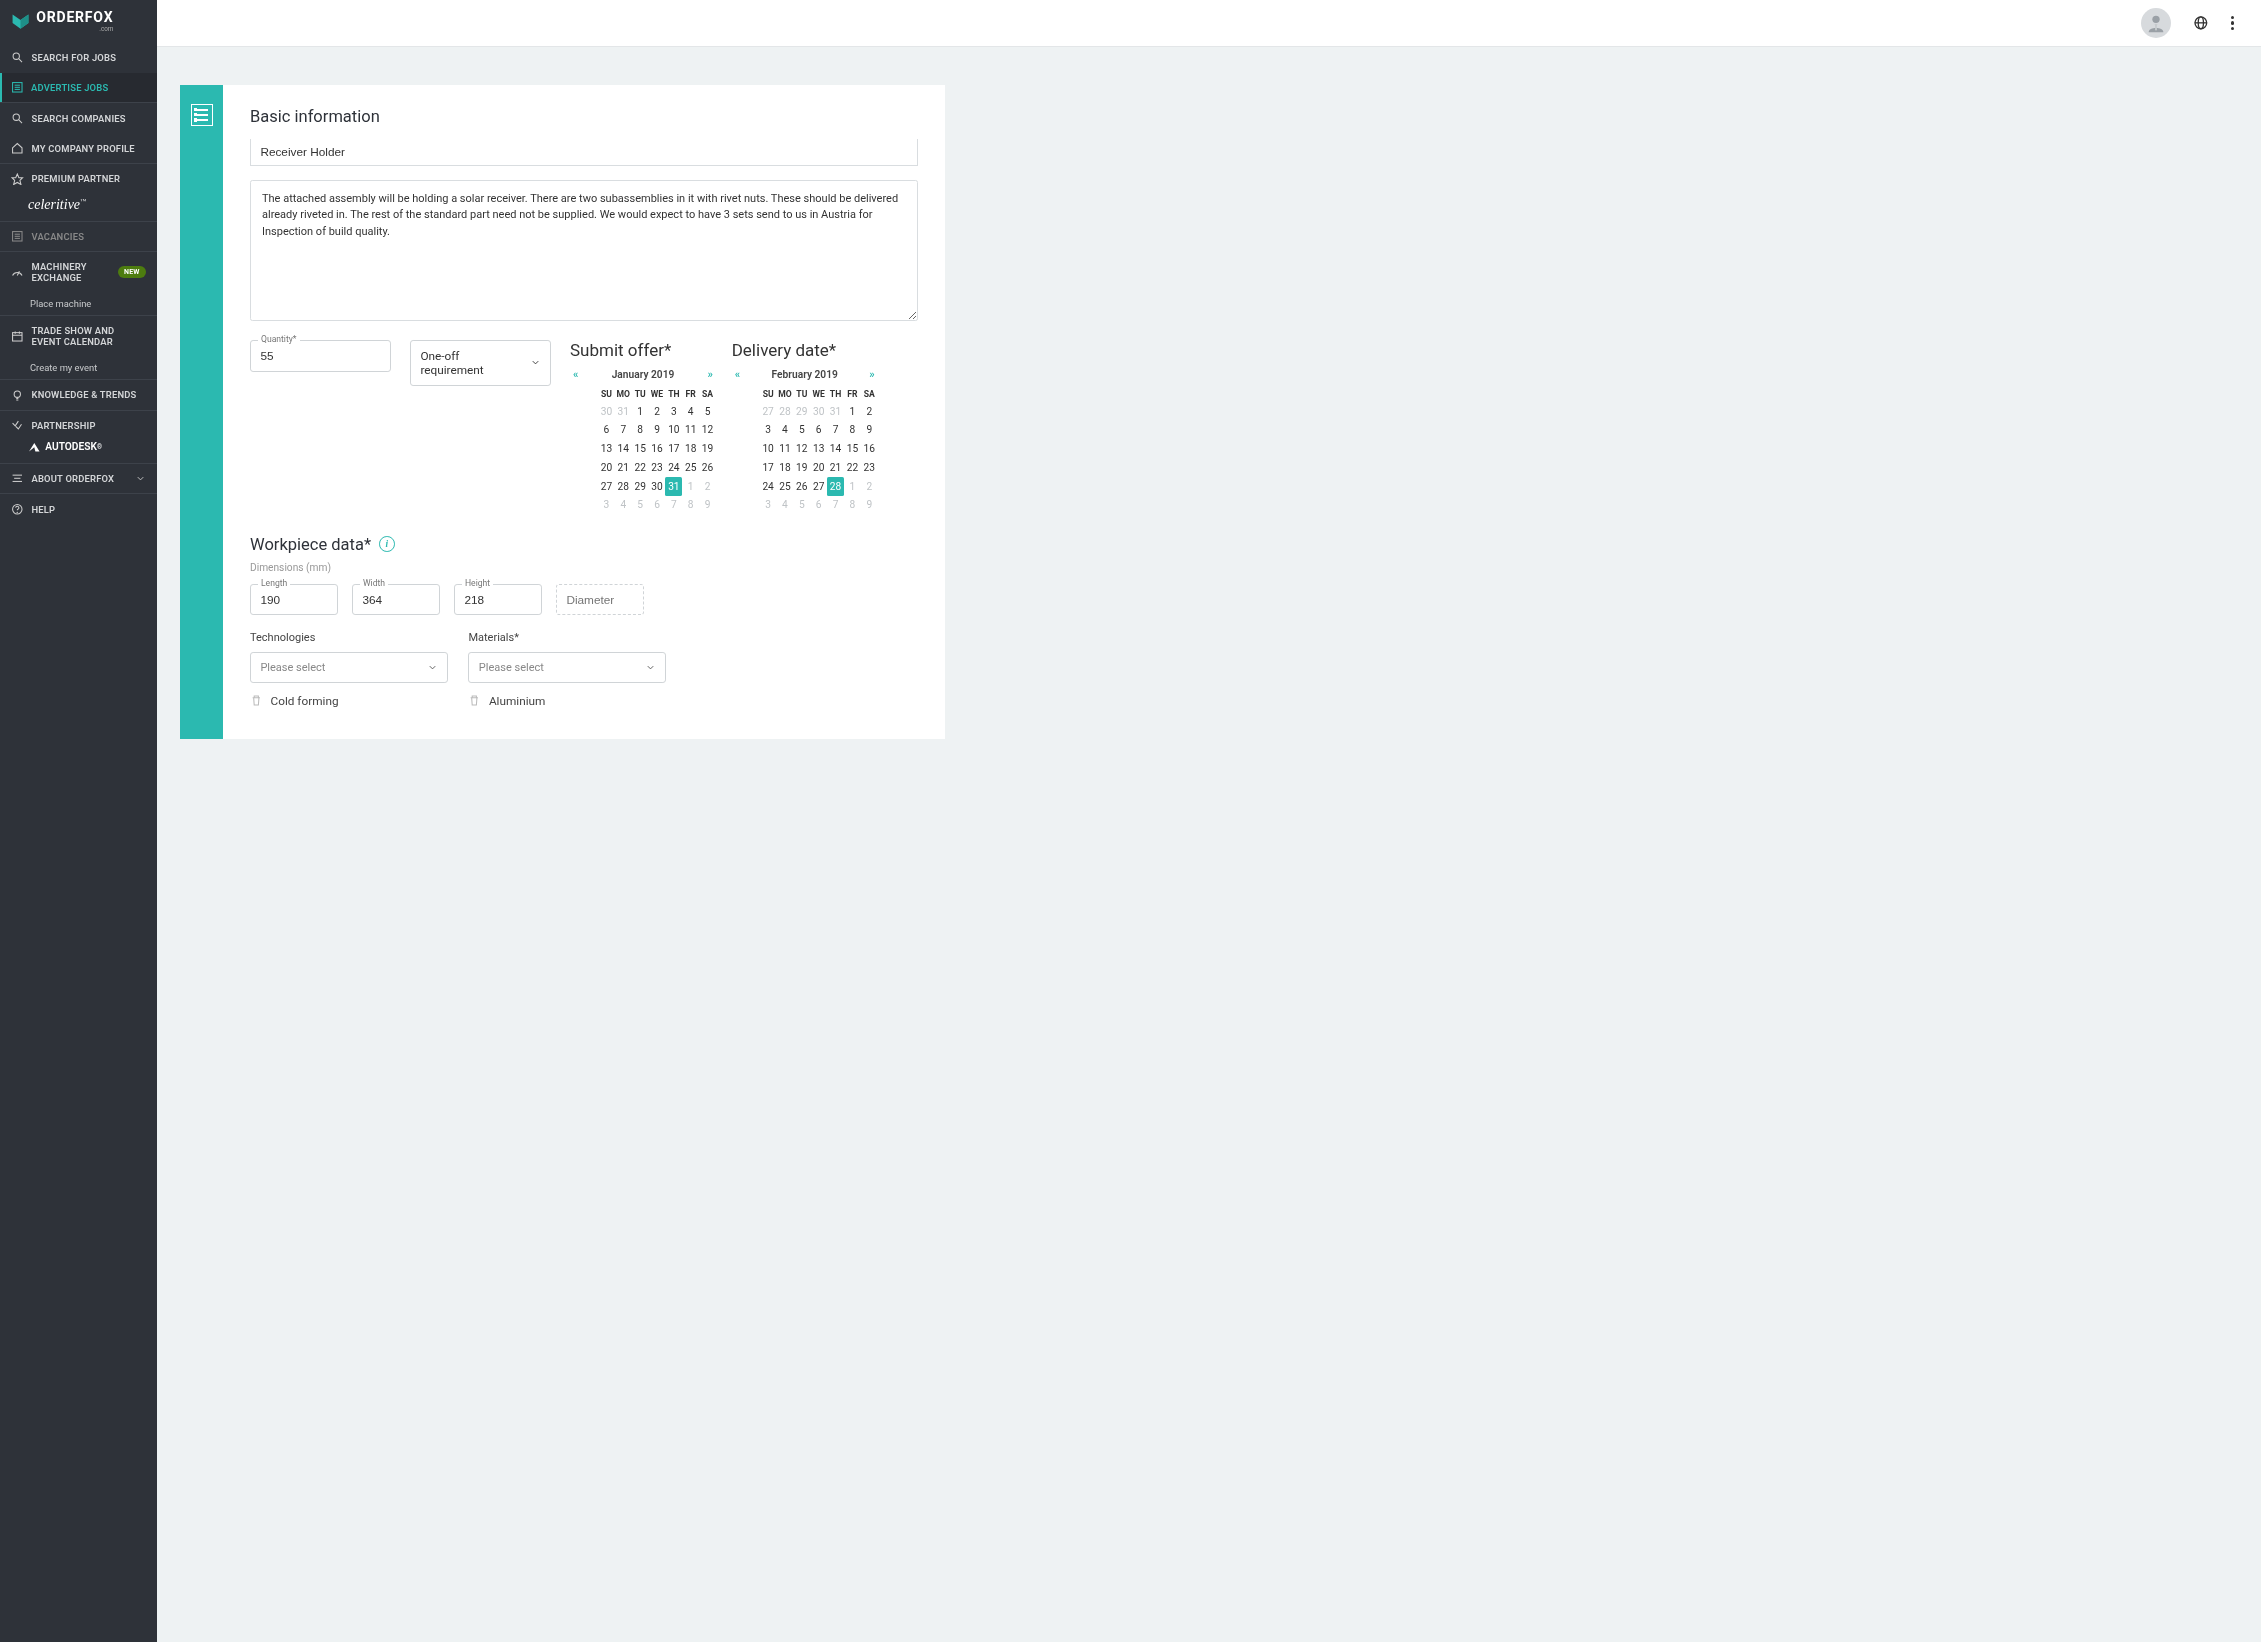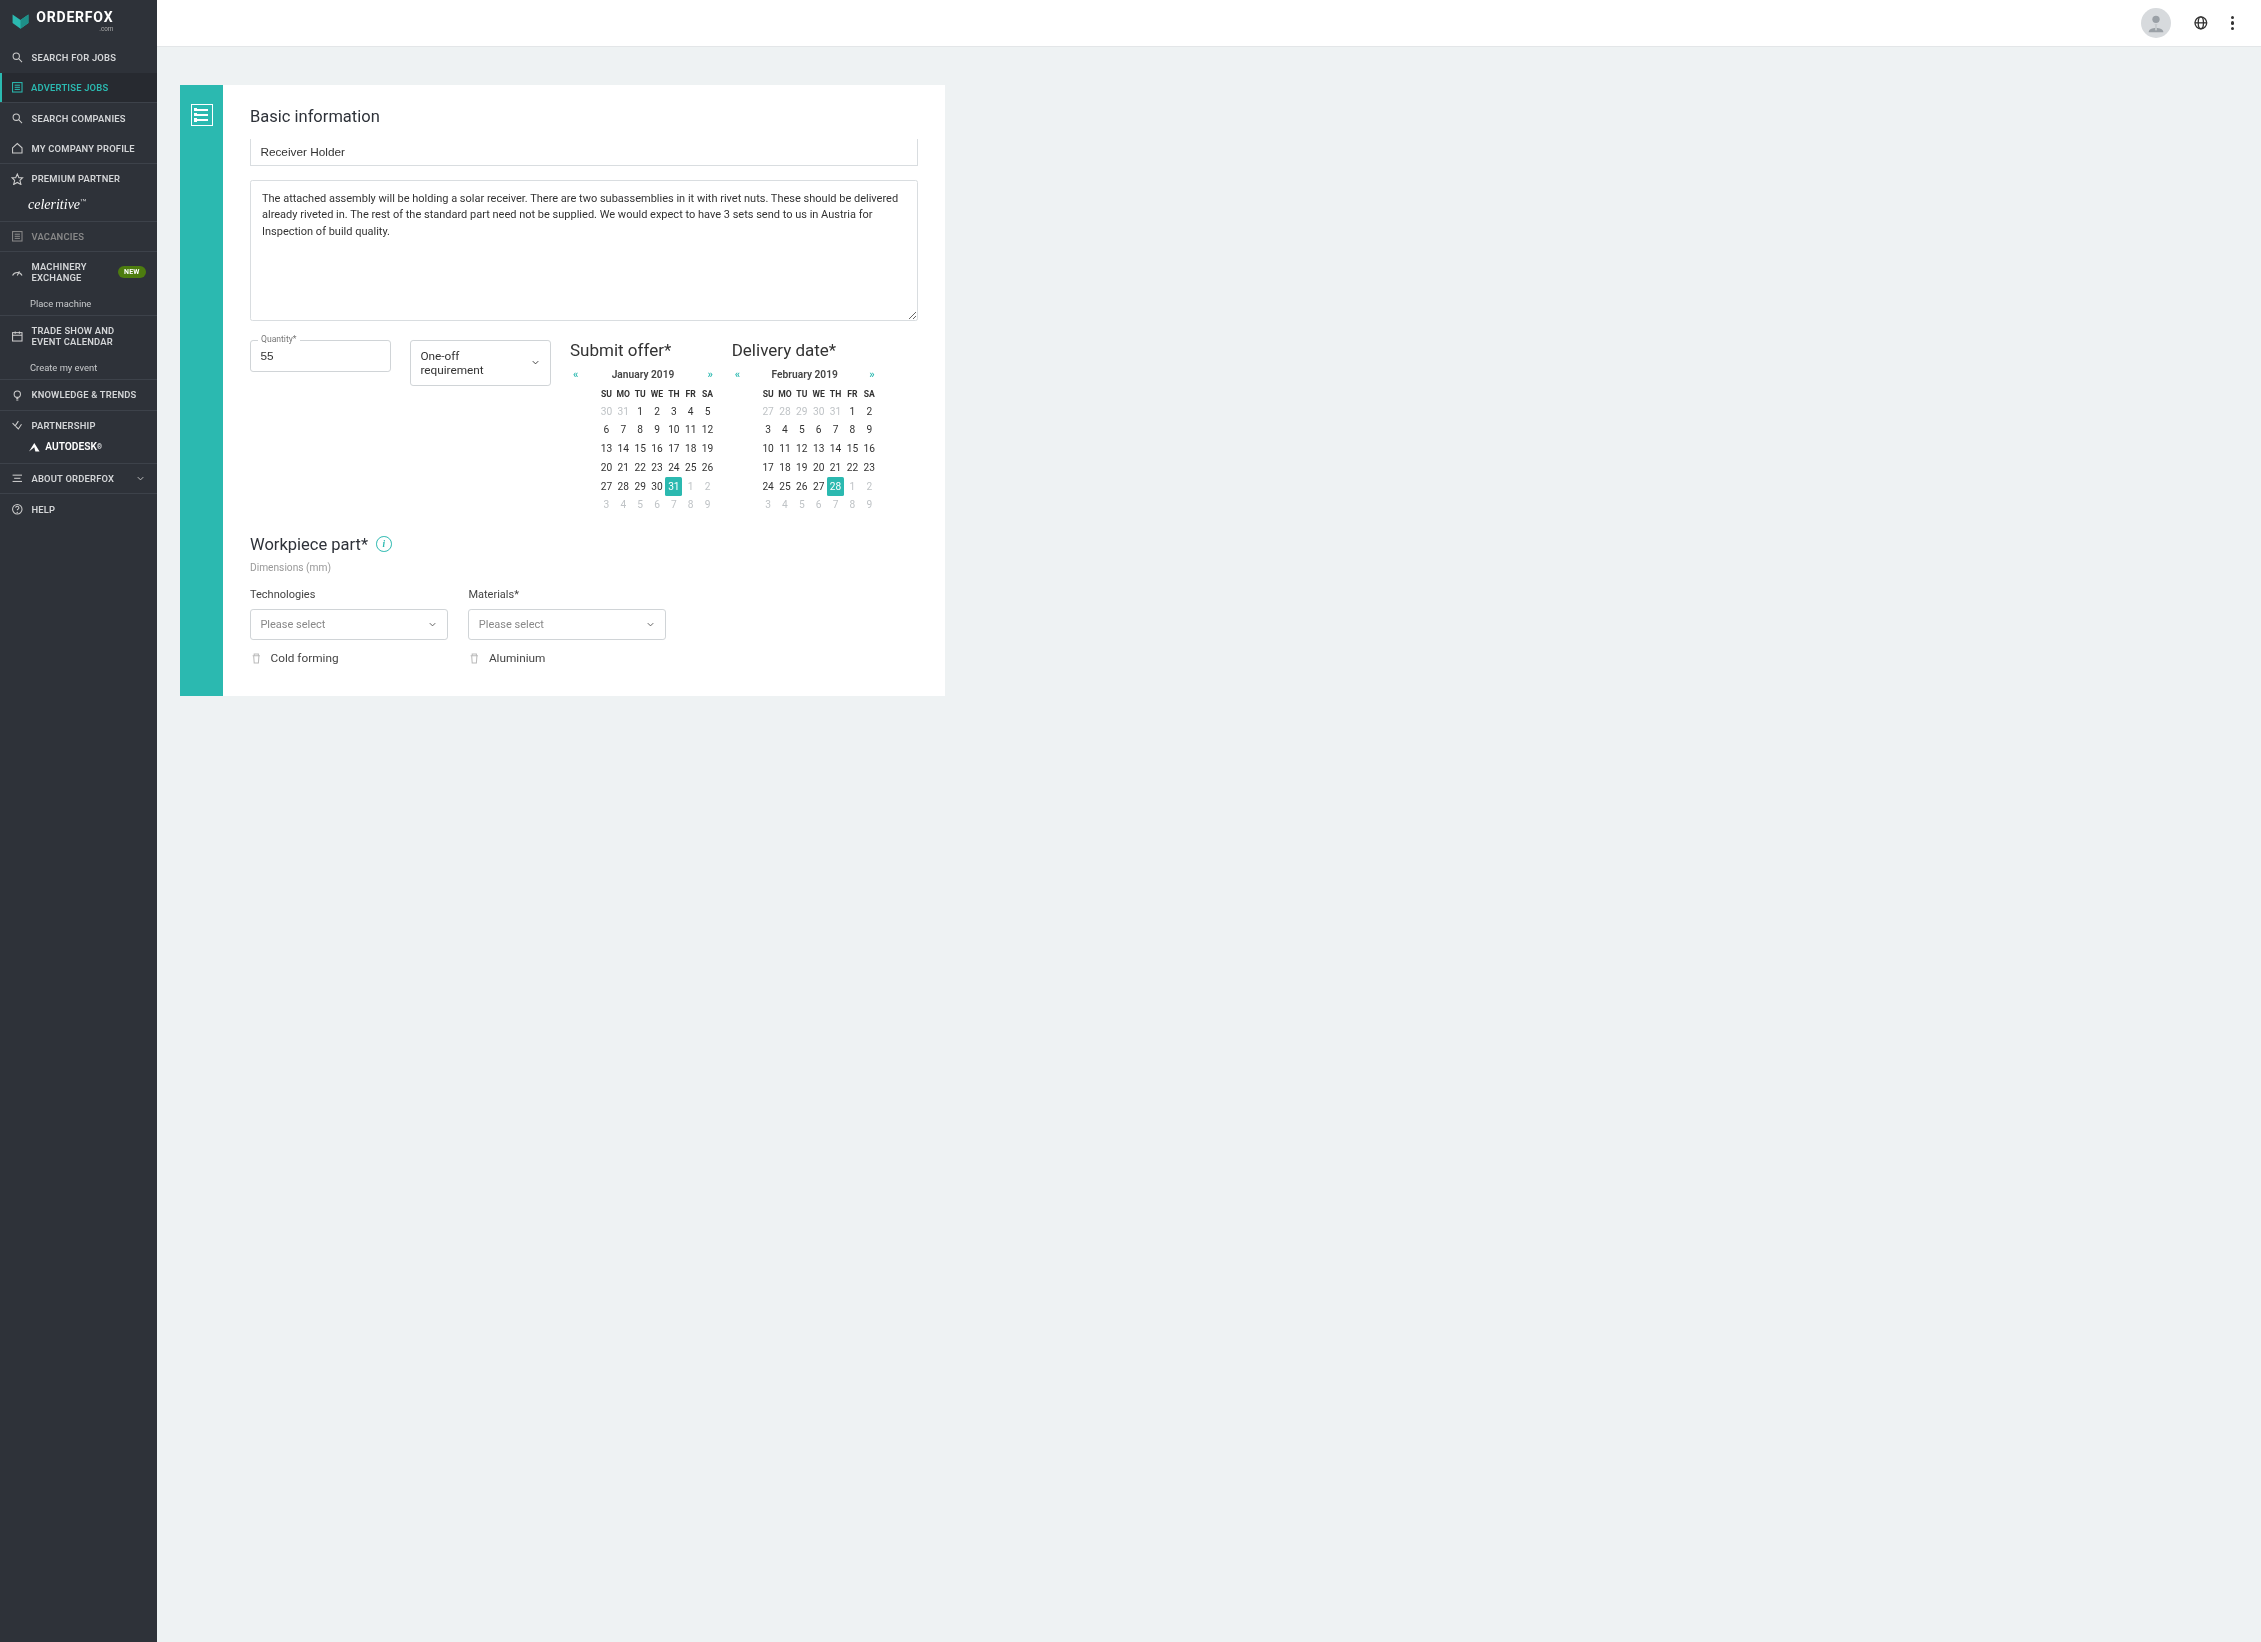--- a/index.html
+++ b/index.html
@@ -446,25 +446,42 @@
                   <div class="cal-day other">6</div>
                   <div class="cal-day other">7</div>
                   <div class="cal-day other">8</div>
                   <div class="cal-day other">9</div>
                 </div>
             </div>
           </div>
         </div>
         
         <div class="wp-header">
-          <h2 class="section-title" style="margin:0">Workpiece part*</h2>
+          <h2 class="section-title" style="margin:0">Workpiece data*</h2>
           <span class="info">i</span>
         </div>
         <div class="sub-label">Dimensions (mm)</div>
         
+        <div class="dims-row">
+          <div class="field">
+            <span class="field-label">Length</span>
+            <input value="190" style="">
+          </div>
+          <div class="field">
+            <span class="field-label">Width</span>
+            <input value="364" style="">
+          </div>
+          <div class="field">
+            <span class="field-label">Height</span>
+            <input value="218" style="">
+          </div>
+          <div class="field diam-field">
+            <input placeholder="Diameter" style="">
+          </div>
+        </div>
         
         <div class="two-col">
           <div class="col">
             <div class="col-label">Technologies</div>
             <div class="select-full">
               <div class="select-box">
                 <span>Please select</span>
                 <span>
                     <svg viewBox="0 0 24 24" width="11" height="11" fill="none" stroke="#555" stroke-width="2">
                       <polyline points="6,9 12,15 18,9"></polyline>

